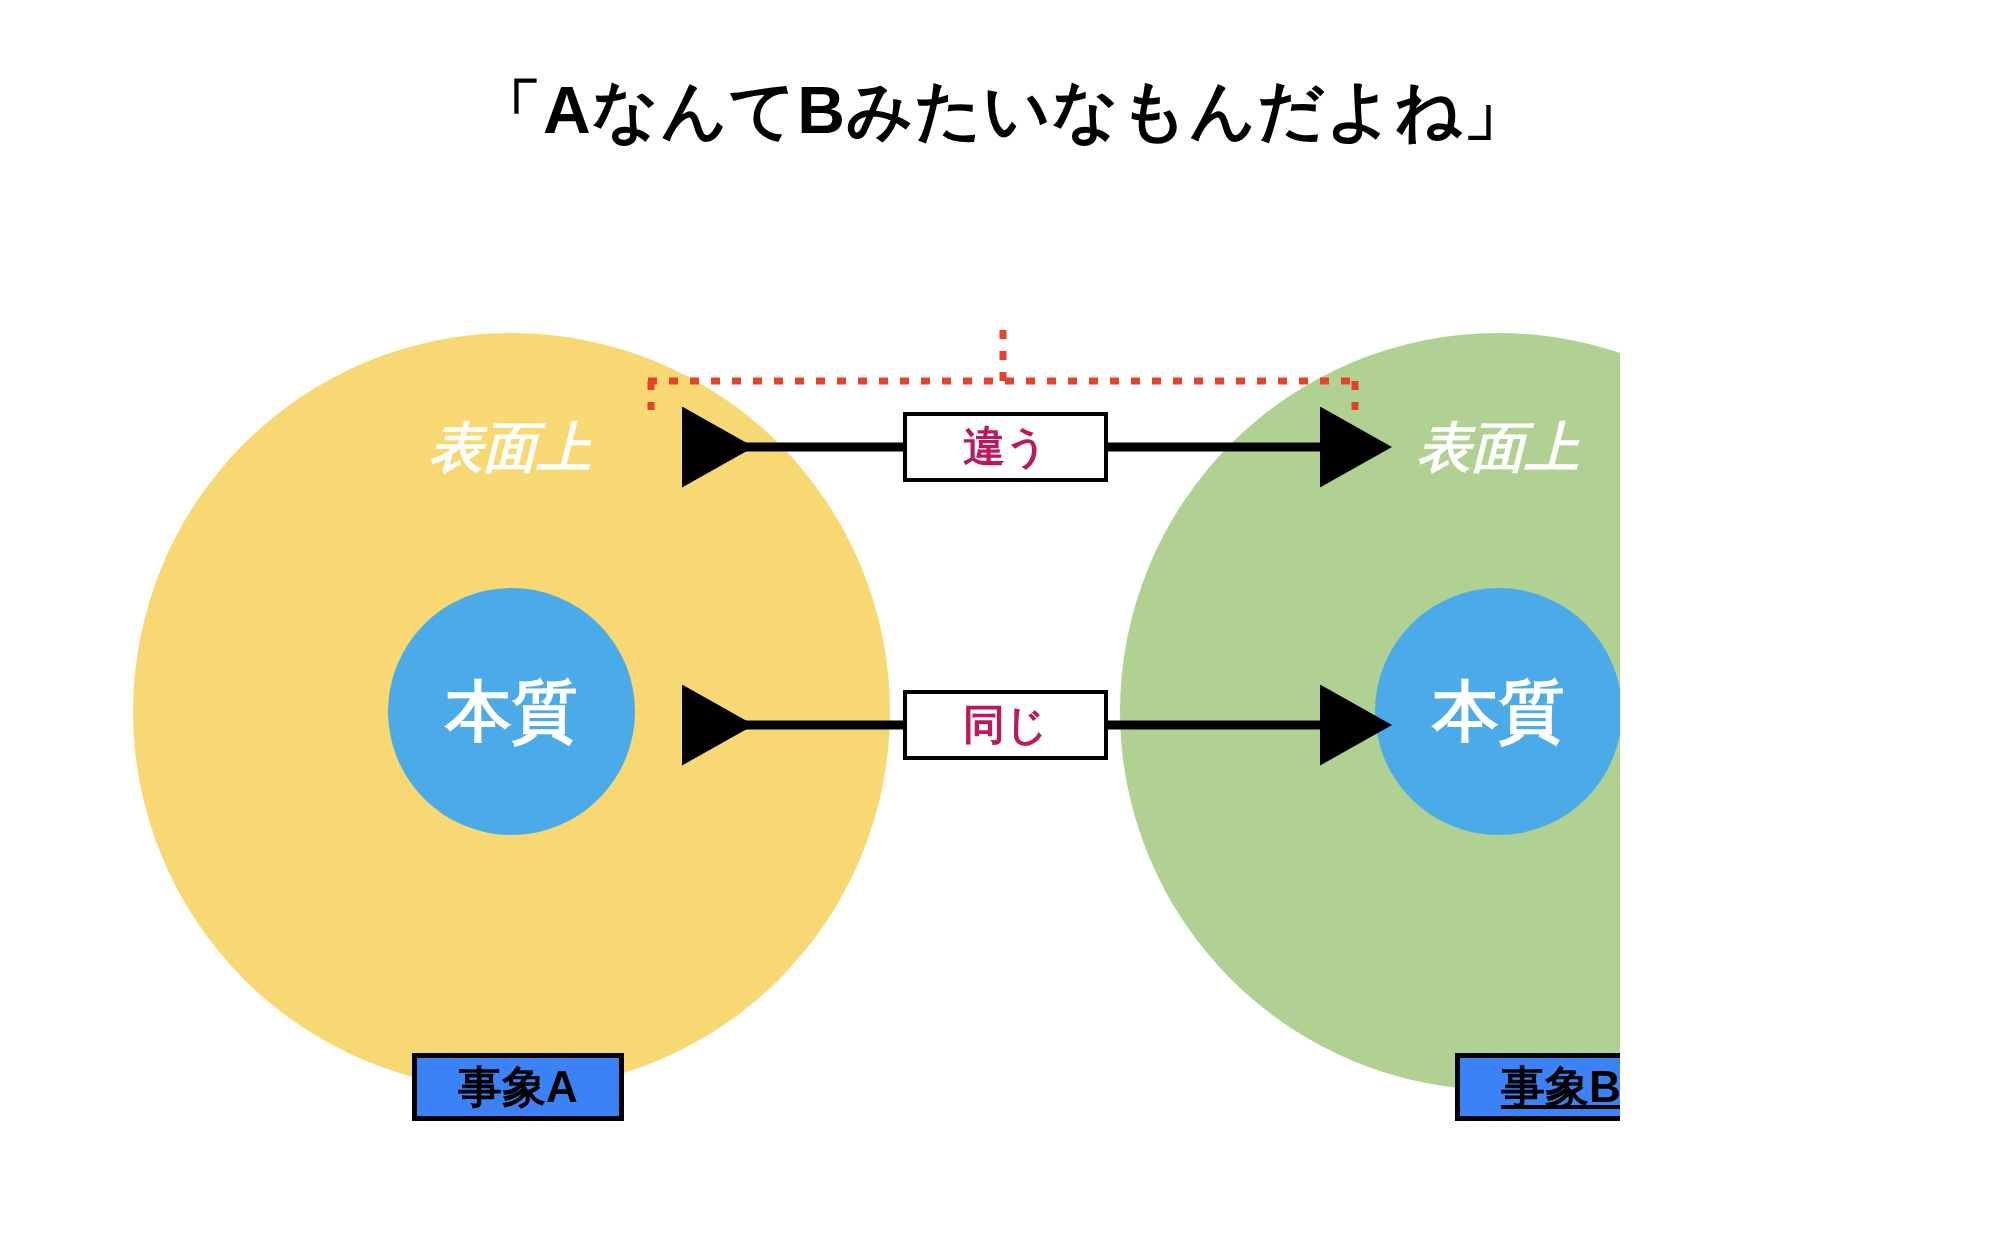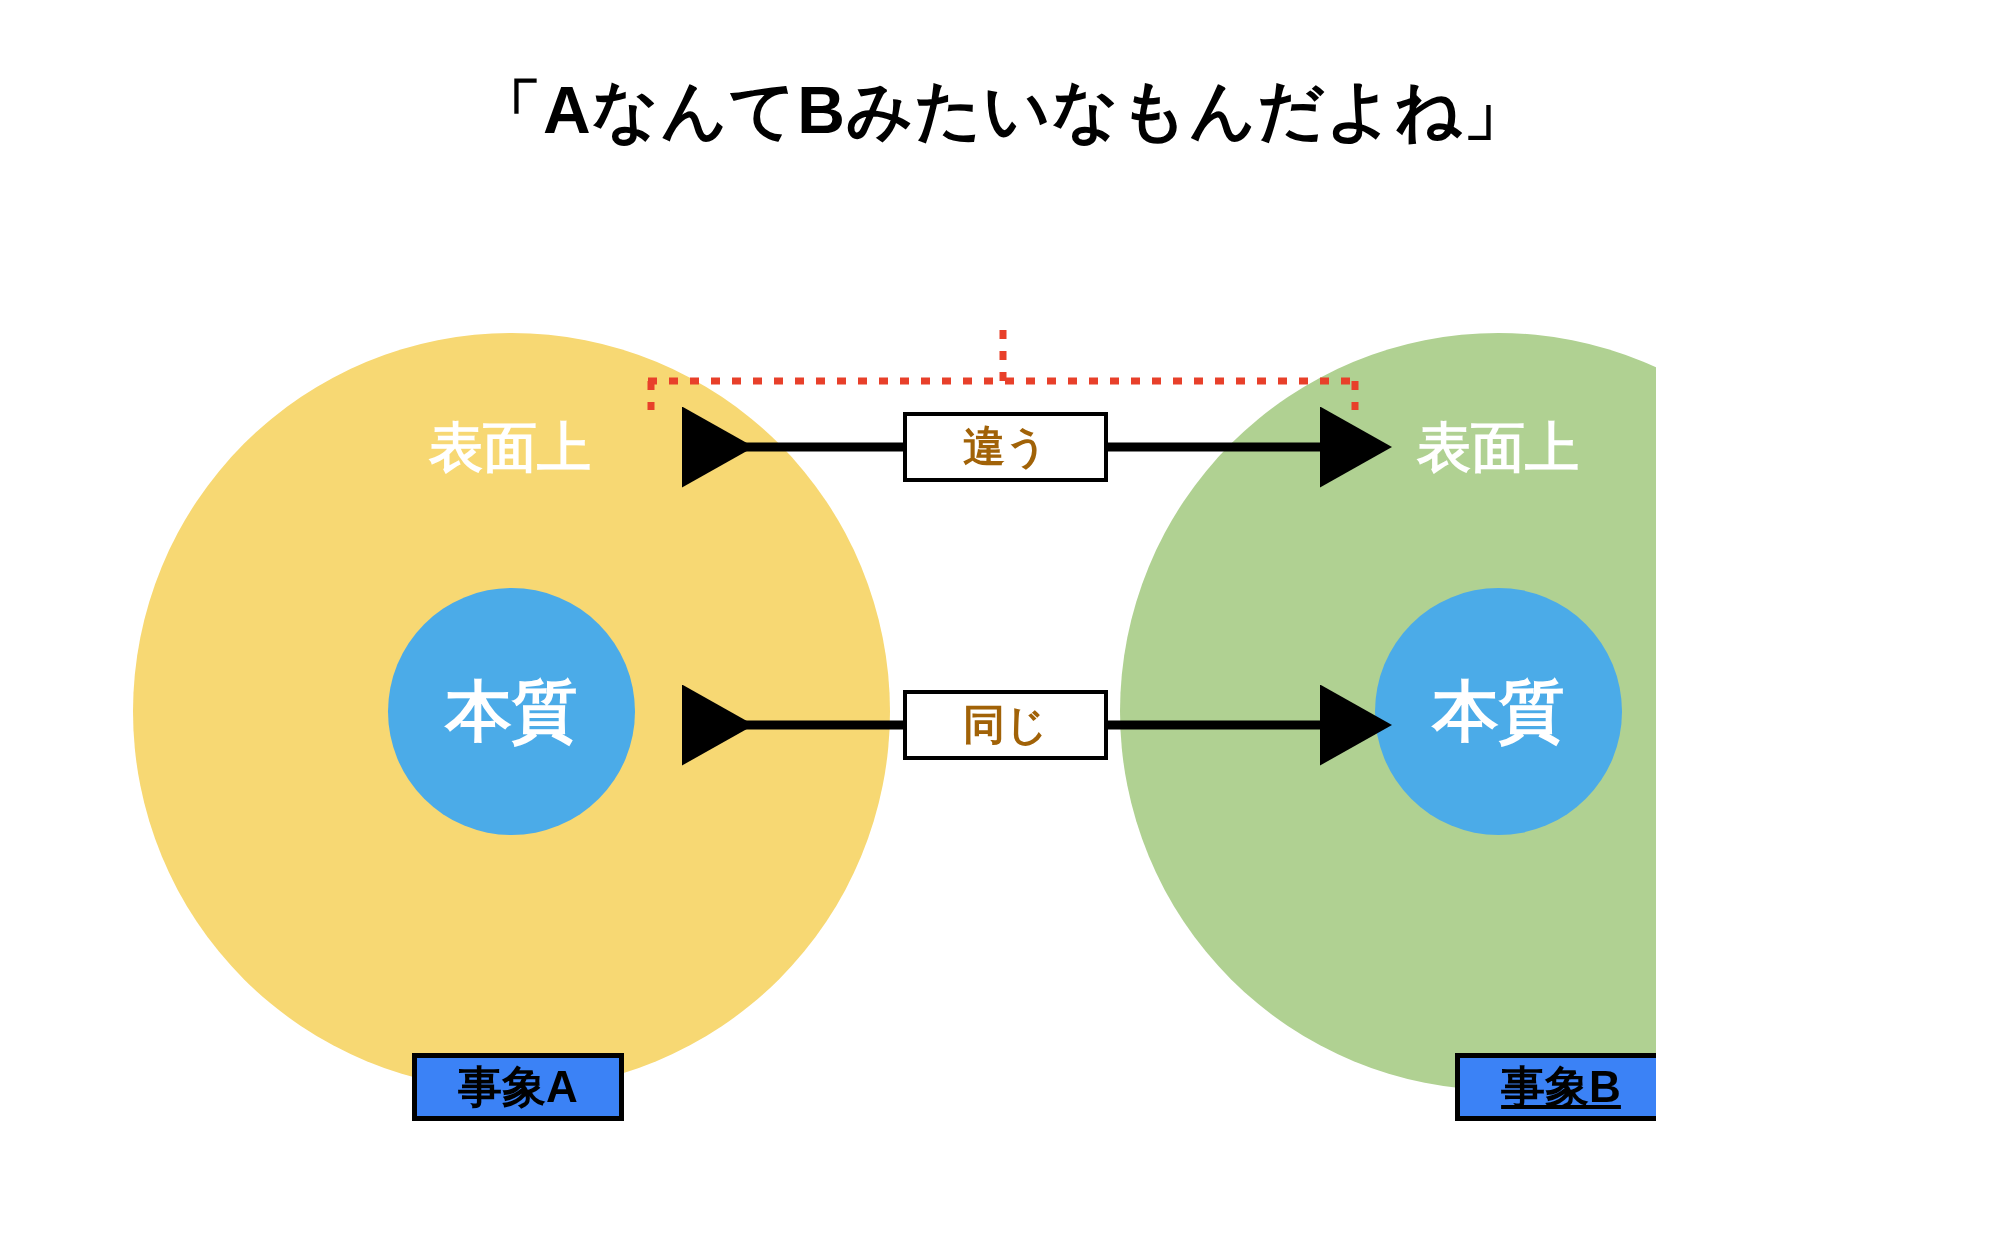--- a/index.html
+++ b/index.html
@@ -9,21 +9,20 @@
   }
   body {
     font-family: "Liberation Sans", "DejaVu Sans", sans-serif;
   }
   #canvas {
     position: relative;
     width: 1620px;
     height: 1238px;
     background: #ffffff;
     overflow: hidden;
-    padding-left: 36px;
   }
 
   
   #title {
     position: absolute;
     left: 0;
     top: 74px;
     width: 2006px;
     text-align: center;
     font-size: 66px;
@@ -85,20 +84,21 @@
   
   .surface-label {
     position: absolute;
     width: 320px;
     text-align: center;
     font-size: 54px;
     font-weight: 700;
     color: #ffffff;
     white-space: nowrap;
     line-height: 1;
+    font-style: italic;
   }
   #surface-a { left: 350px; top: 420px; }
   #surface-b { left: 1338px; top: 420px; }
 
   .essence-label {
     position: absolute;
     width: 247px;
     text-align: center;
     font-size: 66px;
     font-weight: 700;
@@ -123,21 +123,21 @@
   .mid-box {
     position: absolute;
     box-sizing: border-box;
     background: #ffffff;
     border: 4px solid #000000;
     display: flex;
     align-items: center;
     justify-content: center;
     font-size: 42px;
     font-weight: 700;
-    color: #a16207;
+    color: #be185d;
     white-space: nowrap;
   }
   #box-different {
     left: 903px;
     top: 412px;
     width: 205px;
     height: 70px;
   }
   #box-same {
     left: 903px;

